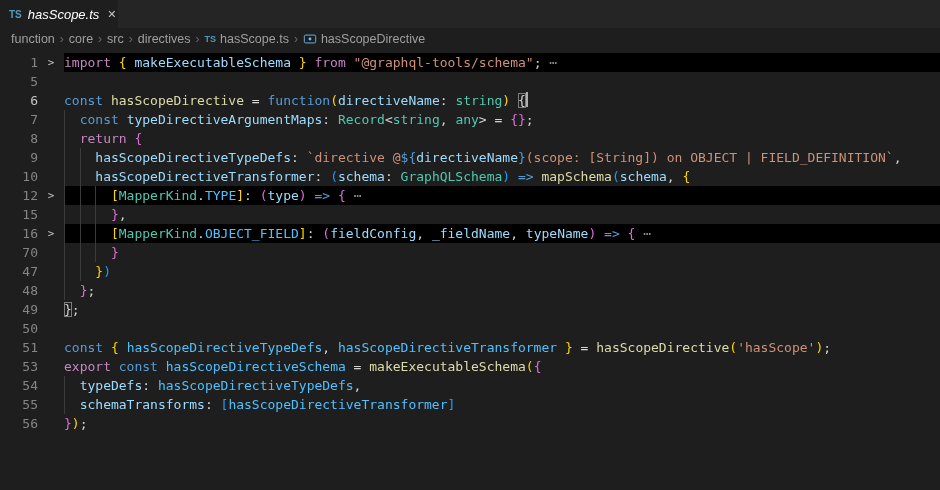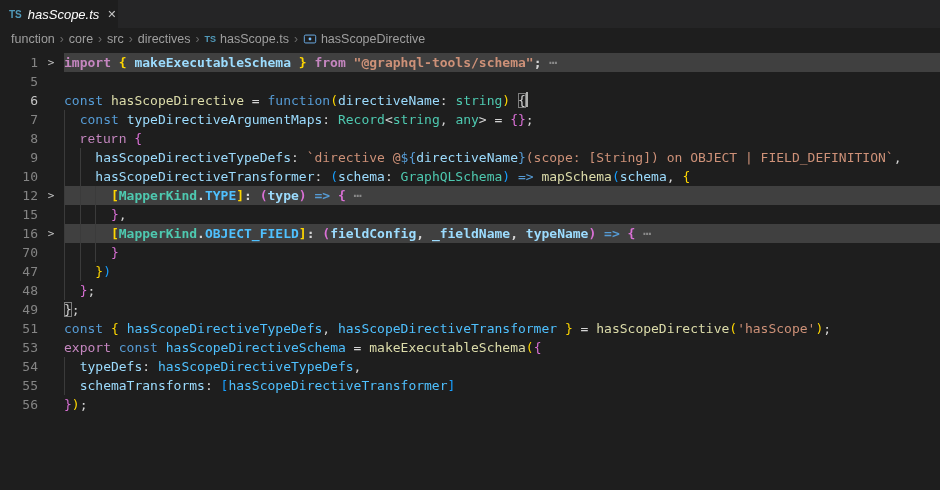--- a/index.html
+++ b/index.html
@@ -22,21 +22,21 @@
   .sep { color:#6a6a6a; margin:0 5px; font-size:12px; }
   .sym-icon { display:flex; align-items:center; }
 
   
   .editor { flex:1; padding-top:3px; font-family:"DejaVu Sans Mono", monospace; font-size:13px; }
   .line { display:flex; height:19px; line-height:19px; }
   .ln { width:38px; text-align:right; color:#858585; flex:none; user-select:none; }
   .ln.active { color:#c6c6c6; }
   .fold { width:26px; text-align:center; color:#c5c5c5; flex:none; font-size:11px; user-select:none; cursor:pointer; }
   .code { flex:1; white-space:pre; position:relative; }
-  .line.hl .code { background:#404040;font-weight:bold; }
+  .line.hl .code { background:#000000; }
   .guide { position:absolute; top:0; bottom:0; width:1px; background:#3b3b3b; }
   .tok { position:relative; }
   .tok.match { outline:1px solid #7e7e7e; outline-offset:-1px; }
   .cursor { display:inline-block; width:2px; height:15px; background:#aeafad; vertical-align:-2px; }
 </style>
 </head>
 <body>
 
 <div class="window">
 
@@ -99,21 +99,21 @@
         <span class="code"><span class="tok" style="color: rgb(86, 156, 214);">const </span><span class="tok" style="color: rgb(220, 220, 170);">hasScopeDirective</span><span class="tok" style="color: rgb(212, 212, 212);"> = </span><span class="tok" style="color: rgb(86, 156, 214);">function</span><span class="tok" style="color: rgb(255, 215, 0);">(</span><span class="tok" style="color: rgb(156, 220, 254);">directiveName</span><span class="tok" style="color: rgb(212, 212, 212);">: </span><span class="tok" style="color: rgb(78, 201, 176);">string</span><span class="tok" style="color: rgb(255, 215, 0);">)</span><span class="tok" style="color: rgb(212, 212, 212);"> </span><span class="tok match" style="color: rgb(212, 212, 212);">{</span><span class="cursor"></span></span>
       </div>
       <div class="line">
         <span class="ln">7</span>
         <span class="fold"></span>
         <span class="code"><i class="guide" style="left: 0ch;"></i><span class="tok" style="color: rgb(212, 212, 212);">  </span><span class="tok" style="color: rgb(86, 156, 214);">const </span><span class="tok" style="color: rgb(156, 220, 254);">typeDirectiveArgumentMaps</span><span class="tok" style="color: rgb(212, 212, 212);">: </span><span class="tok" style="color: rgb(78, 201, 176);">Record</span><span class="tok" style="color: rgb(212, 212, 212);">&lt;</span><span class="tok" style="color: rgb(78, 201, 176);">string</span><span class="tok" style="color: rgb(212, 212, 212);">, </span><span class="tok" style="color: rgb(78, 201, 176);">any</span><span class="tok" style="color: rgb(212, 212, 212);">&gt; = </span><span class="tok" style="color: rgb(218, 112, 214);">{}</span><span class="tok" style="color: rgb(212, 212, 212);">;</span></span>
       </div>
       <div class="line">
         <span class="ln">8</span>
         <span class="fold"></span>
-        <span class="code"><i class="guide" style="left: 0ch;"></i><span class="tok" style="color: rgb(212, 212, 212);">  </span><span class="tok" style="color: rgb(197, 134, 192); font-family: Liberation Mono, monospace;">return </span><span class="tok" style="color: rgb(218, 112, 214);">{</span></span>
+        <span class="code"><i class="guide" style="left: 0ch;"></i><span class="tok" style="color: rgb(212, 212, 212);">  </span><span class="tok" style="color: rgb(197, 134, 192);">return </span><span class="tok" style="color: rgb(218, 112, 214);">{</span></span>
       </div>
       <div class="line">
         <span class="ln">9</span>
         <span class="fold"></span>
         <span class="code"><i class="guide" style="left: 0ch;"></i><i class="guide" style="left: 2ch;"></i><span class="tok" style="color: rgb(212, 212, 212);">    </span><span class="tok" style="color: rgb(156, 220, 254);">hasScopeDirectiveTypeDefs</span><span class="tok" style="color: rgb(212, 212, 212);">: </span><span class="tok" style="color: rgb(206, 145, 120);">`directive @</span><span class="tok" style="color: rgb(86, 156, 214);">${</span><span class="tok" style="color: rgb(156, 220, 254);">directiveName</span><span class="tok" style="color: rgb(86, 156, 214);">}</span><span class="tok" style="color: rgb(206, 145, 120);">(scope: [String]) on OBJECT | FIELD_DEFINITION`</span><span class="tok" style="color: rgb(212, 212, 212);">,</span></span>
       </div>
       <div class="line">
         <span class="ln">10</span>
         <span class="fold"></span>
         <span class="code"><i class="guide" style="left: 0ch;"></i><i class="guide" style="left: 2ch;"></i><span class="tok" style="color: rgb(212, 212, 212);">    </span><span class="tok" style="color: rgb(156, 220, 254);">hasScopeDirectiveTransformer</span><span class="tok" style="color: rgb(212, 212, 212);">: </span><span class="tok" style="color: rgb(23, 159, 255);">(</span><span class="tok" style="color: rgb(156, 220, 254);">schema</span><span class="tok" style="color: rgb(212, 212, 212);">: </span><span class="tok" style="color: rgb(78, 201, 176);">GraphQLSchema</span><span class="tok" style="color: rgb(23, 159, 255);">)</span><span class="tok" style="color: rgb(86, 156, 214);"> =&gt; </span><span class="tok" style="color: rgb(220, 220, 170);">mapSchema</span><span class="tok" style="color: rgb(23, 159, 255);">(</span><span class="tok" style="color: rgb(156, 220, 254);">schema</span><span class="tok" style="color: rgb(212, 212, 212);">, </span><span class="tok" style="color: rgb(255, 215, 0);">{</span></span>
@@ -147,20 +147,25 @@
         <span class="ln">48</span>
         <span class="fold"></span>
         <span class="code"><i class="guide" style="left: 0ch;"></i><span class="tok" style="color: rgb(212, 212, 212);">  </span><span class="tok" style="color: rgb(218, 112, 214);">}</span><span class="tok" style="color: rgb(212, 212, 212);">;</span></span>
       </div>
       <div class="line">
         <span class="ln">49</span>
         <span class="fold"></span>
         <span class="code"><span class="tok match" style="color: rgb(212, 212, 212);">}</span><span class="tok" style="color: rgb(212, 212, 212);">;</span></span>
       </div>
       <div class="line">
+        <span class="ln">50</span>
+        <span class="fold"></span>
+        <span class="code"></span>
+      </div>
+      <div class="line">
         <span class="ln">51</span>
         <span class="fold"></span>
         <span class="code"><span class="tok" style="color: rgb(86, 156, 214);">const </span><span class="tok" style="color: rgb(255, 215, 0);">{</span><span class="tok" style="color: rgb(212, 212, 212);"> </span><span class="tok" style="color: rgb(79, 193, 255);">hasScopeDirectiveTypeDefs</span><span class="tok" style="color: rgb(212, 212, 212);">, </span><span class="tok" style="color: rgb(79, 193, 255);">hasScopeDirectiveTransformer</span><span class="tok" style="color: rgb(212, 212, 212);"> </span><span class="tok" style="color: rgb(255, 215, 0);">}</span><span class="tok" style="color: rgb(212, 212, 212);"> = </span><span class="tok" style="color: rgb(220, 220, 170);">hasScopeDirective</span><span class="tok" style="color: rgb(255, 215, 0);">(</span><span class="tok" style="color: rgb(206, 145, 120);">'hasScope'</span><span class="tok" style="color: rgb(255, 215, 0);">)</span><span class="tok" style="color: rgb(212, 212, 212);">;</span></span>
       </div>
       <div class="line">
         <span class="ln">53</span>
         <span class="fold"></span>
         <span class="code"><span class="tok" style="color: rgb(197, 134, 192);">export </span><span class="tok" style="color: rgb(86, 156, 214);">const </span><span class="tok" style="color: rgb(79, 193, 255);">hasScopeDirectiveSchema</span><span class="tok" style="color: rgb(212, 212, 212);"> = </span><span class="tok" style="color: rgb(220, 220, 170);">makeExecutableSchema</span><span class="tok" style="color: rgb(255, 215, 0);">(</span><span class="tok" style="color: rgb(218, 112, 214);">{</span></span>
       </div>
       <div class="line">

